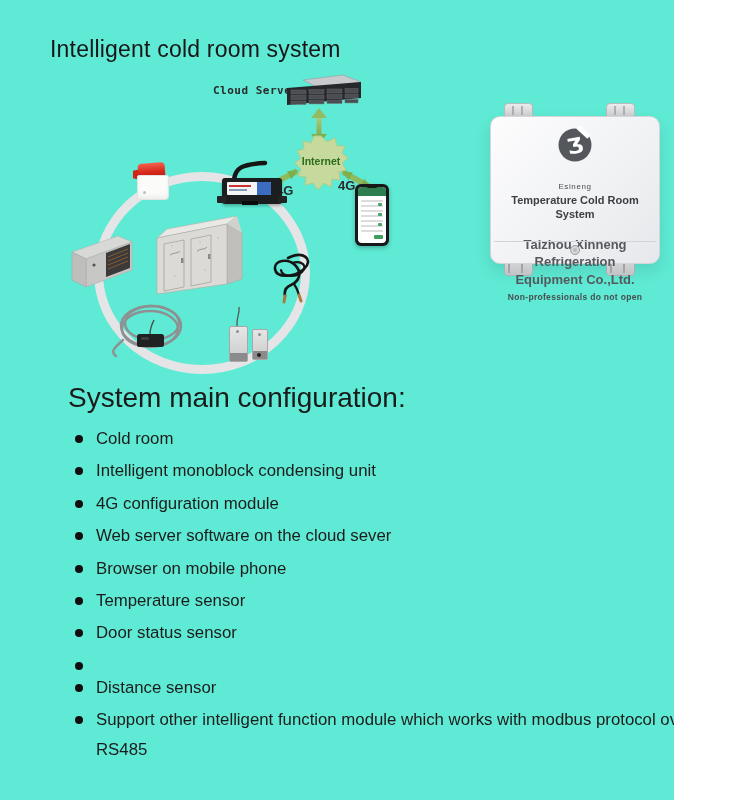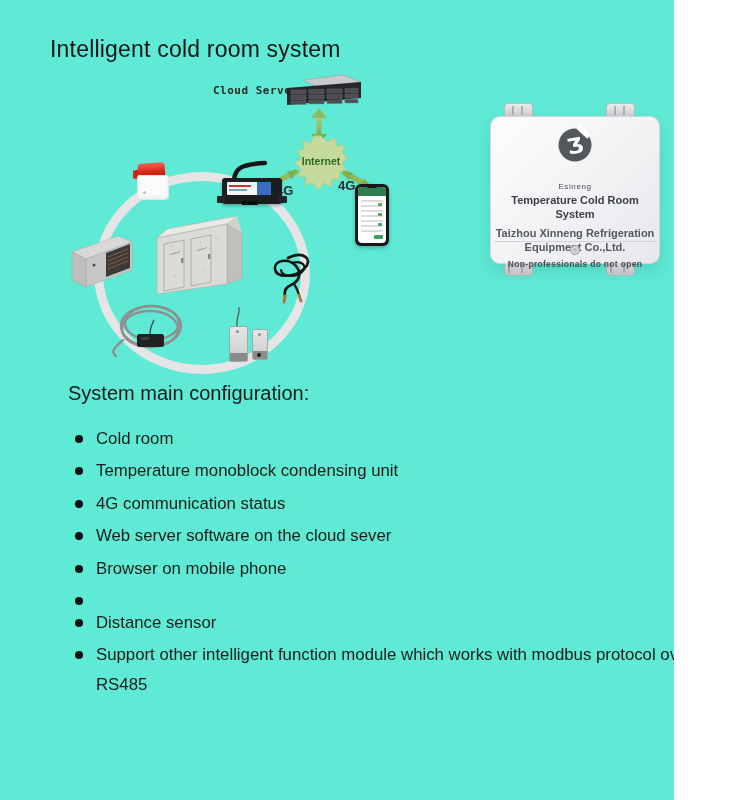--- a/index.html
+++ b/index.html
@@ -2,21 +2,21 @@
 <html><head>
 <meta charset="utf-8">
 <style>
   html,body{margin:0;padding:0;background:#fff;}
   .page{position:relative;width:674px;height:800px;background:#5eead4;overflow:hidden;
         font-family:"Liberation Sans",sans-serif;color:#1d1d1d;}
   .abs{position:absolute;}
 
   
   .page-title{left:50px;top:36px;font-size:23px;color:#161616;letter-spacing:.2px;}
-  .section-heading{left:68px;top:382px;font-size:20px;color:#1a1a1a;}
+  .section-heading{left:68px;top:382px;font-size:28px;color:#1a1a1a;}
 
   
   .ring{left:94px;top:172px;width:198px;height:184px;border:9px solid #e5e5e7;border-radius:50%;}
   .cloud-server-label{left:213px;top:84px;font-family:"DejaVu Sans Mono",monospace;
         font-size:11px;font-weight:bold;color:#2a2a2a;letter-spacing:.5px;}
   .fourg{font-size:13px;font-weight:bold;color:#2c2c2c;}
   .fourg.left{left:276px;top:183px;}
   .fourg.right{left:338px;top:178px;}
   .internet-text{font:bold 10.5px "Liberation Sans",sans-serif;fill:#2d6b1b;}
 
@@ -77,21 +77,21 @@
   .pbox .screw{position:absolute;left:79px;top:128px;width:8px;height:8px;border-radius:50%;
         background:#b9babd;box-shadow:inset 0 0 0 2px #d7d8da;border:1px solid #9fa0a3;}
   .tab{position:absolute;width:27px;height:14px;background:linear-gradient(180deg,#ececee,#c8c9cc);
         border:1px solid #b9babd;}
   .tab.t{border-radius:4px 4px 0 0;top:15px;}
   .tab.b{border-radius:0 0 4px 4px;top:172px;}
   .tab .ridge{position:absolute;top:2px;width:2px;height:9px;background:#aeafb2;}
   .pcontent{position:absolute;left:0;top:8px;width:168px;text-align:center;}
   .brand{font-size:8px;color:#4a4e52;letter-spacing:.6px;margin-top:17px;}
   .pname{font-size:11px;font-weight:bold;color:#3b3f43;line-height:1.3;margin-top:2px;}
-  .pcompany{font-size:11px;color:#55595d;line-height:1.35;margin-top:4px;font-weight:600;}
+  .pcompany{font-size:13px;color:#55595d;line-height:1.35;margin-top:14px;font-weight:600;}
   .pwarn{font-size:8.5px;color:#494d51;font-weight:700;letter-spacing:.3px;margin-top:4px;}
   .product-caption{position:absolute;left:0;top:204px;width:280px;text-align:center;font-size:17px;color:#161616;}
 
   
   ul.cfg{list-style:none;position:absolute;left:72px;top:424px;width:655px;margin:0;padding:0;}
   ul.cfg li{display:flex;align-items:flex-start;margin-bottom:3px;line-height:1.75;font-size:16.8px;color:#1c1c1c;}
   ul.cfg .dot{flex:0 0 auto;width:8px;height:8px;border-radius:50%;background:#0e0e0e;margin:11px 13px 0 3px;}
 </style>
 </head>
 <body>
@@ -307,36 +307,44 @@
 
   <div class="abs section-heading">System main configuration:</div>
 
   <ul class="cfg">
       <li>
         <span class="dot"></span>
         <span class="li-text">Cold room</span>
       </li>
       <li>
         <span class="dot"></span>
-        <span class="li-text">Temperature monoblock condensing unit</span>
-      </li>
-      <li>
-        <span class="dot"></span>
-        <span class="li-text">4G communication status</span>
+        <span class="li-text">Intelligent monoblock condensing unit</span>
+      </li>
+      <li>
+        <span class="dot"></span>
+        <span class="li-text">4G configuration module</span>
       </li>
       <li>
         <span class="dot"></span>
         <span class="li-text">Web server software on the cloud sever</span>
       </li>
       <li>
         <span class="dot"></span>
         <span class="li-text">Browser on mobile phone</span>
       </li>
       <li>
         <span class="dot"></span>
+        <span class="li-text">Temperature sensor</span>
+      </li>
+      <li>
+        <span class="dot"></span>
+        <span class="li-text">Door status sensor</span>
+      </li>
+      <li>
+        <span class="dot"></span>
       </li>
       <li>
         <span class="dot"></span>
         <span class="li-text">Distance sensor</span>
       </li>
       <li>
         <span class="dot"></span>
         <span class="li-text">Support other intelligent function module which works with modbus protocol over RS485</span>
       </li>
     </ul>

